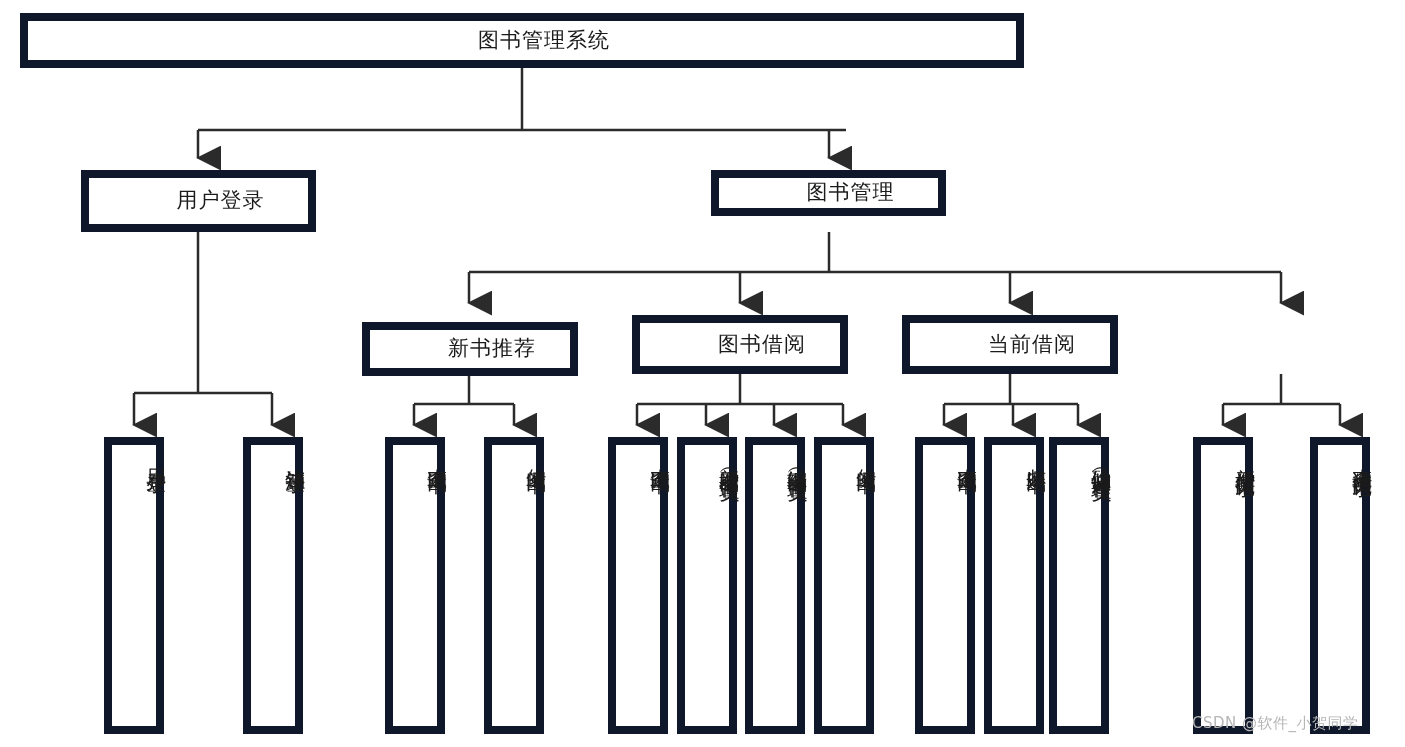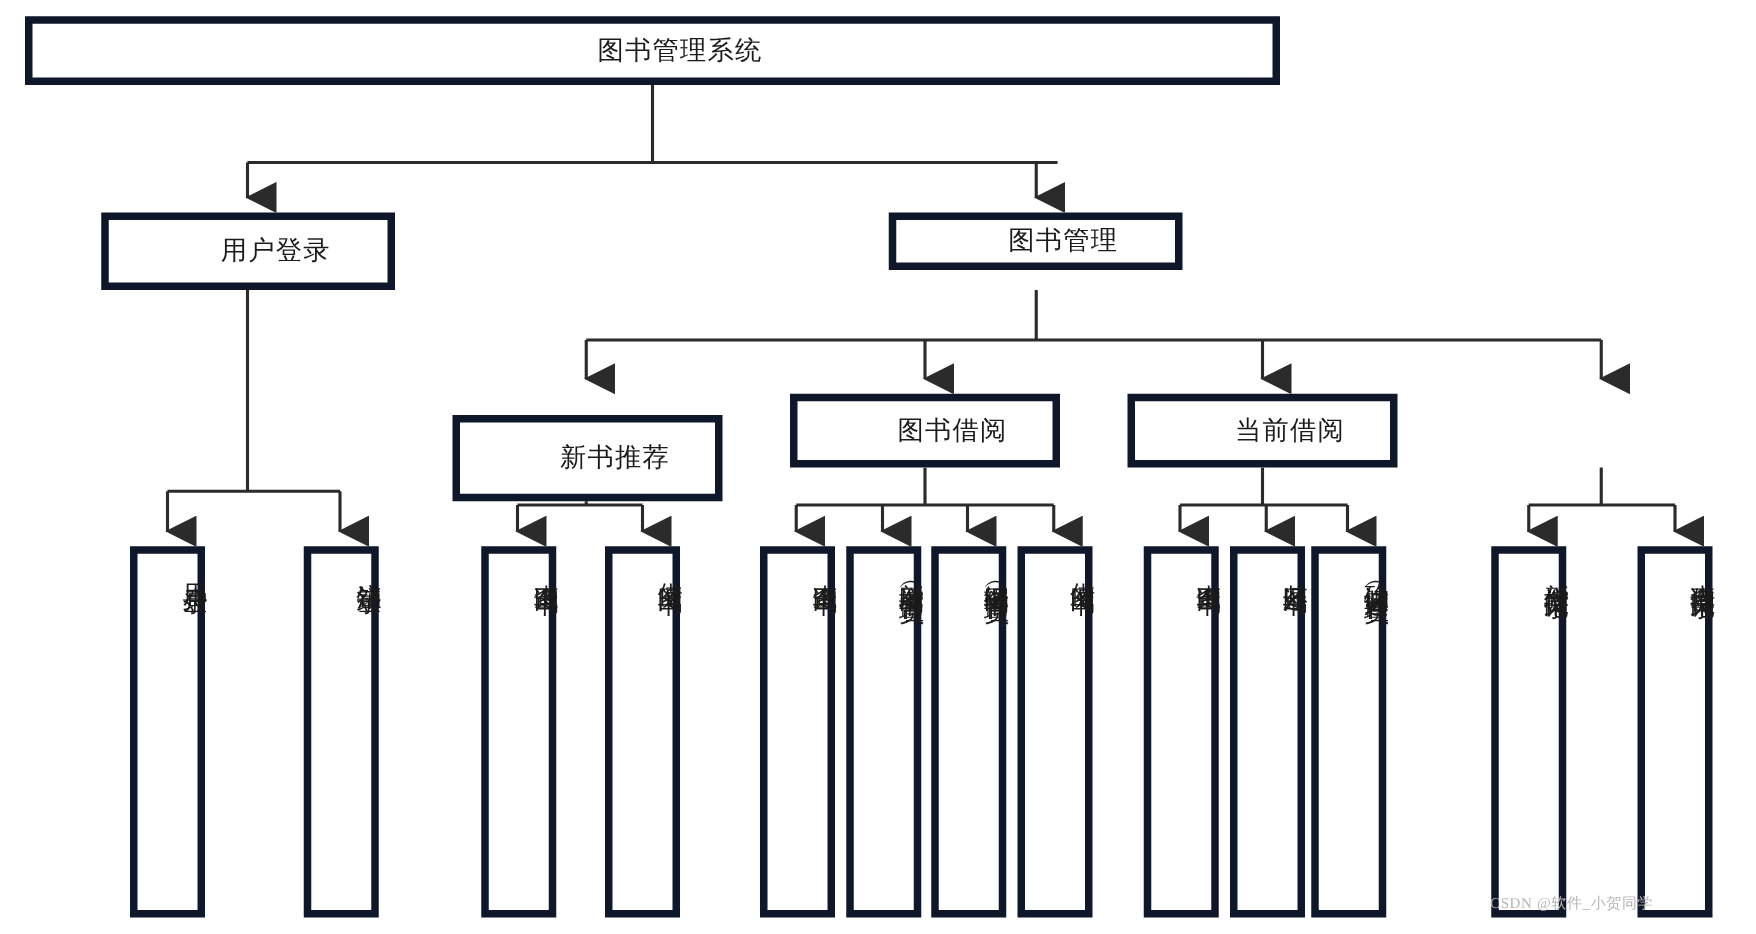--- a/index.html
+++ b/index.html
@@ -23,21 +23,21 @@
     left: 0;
     top: 0;
     width: 1405px;
     height: 747px;
     pointer-events: none;
   }
   .node {
     position: absolute;
     box-sizing: border-box;
     background: #ffffff;
-    border: 6px solid #0f172a;
+    border: 8px solid #0f172a;
     display: flex;
     align-items: center;
     justify-content: center;
     color: #1b1b1b;
     padding-left: 44px;
   }
   .node.horiz {
     font-size: 21px;
     letter-spacing: 1px;
     line-height: 1.1;
@@ -54,25 +54,24 @@
     writing-mode: vertical-rl;
     text-orientation: upright;
     font-size: 20px;
     line-height: 1.18;
     letter-spacing: 2px;
     color: #1b1b1b;
     white-space: nowrap;
   }
   .watermark {
     position: absolute;
-    font-size: 12px;
+    font-size: 15px;
     color: #b6b6b6;
     letter-spacing: 0.5px;
     white-space: nowrap;
-    font-family: Liberation Serif, serif;
   }
 </style>
 </head>
 <body>
 
 <div id="canvas">
 
   <svg class="edges" viewBox="0 0 1405 747" xmlns="http://www.w3.org/2000/svg">
     <defs>
       <marker id="arrow" viewBox="0 0 12 14" refX="1" refY="7" markerWidth="9" markerHeight="11" orient="auto-start-reverse">
@@ -143,21 +142,21 @@
   </div>
 
   <div class="node horiz" style="left:81px; top:170px; width:235px; height:62px;">
     <span>用户登录</span>
   </div>
 
   <div class="node horiz" style="left:711px; top:170px; width:235px; height:46px;">
     <span>图书管理</span>
   </div>
 
-  <div class="node horiz" style="left:362px; top:332px; width:216px; height:69px;">
+  <div class="node horiz" style="left:362px; top:322px; width:216px; height:54px;">
     <span>新书推荐</span>
   </div>
 
   <div class="node horiz" style="left:632px; top:315px; width:216px; height:59px;">
     <span>图书借阅</span>
   </div>
 
   <div class="node horiz" style="left:902px; top:315px; width:216px; height:59px;">
     <span>当前借阅</span>
   </div>

